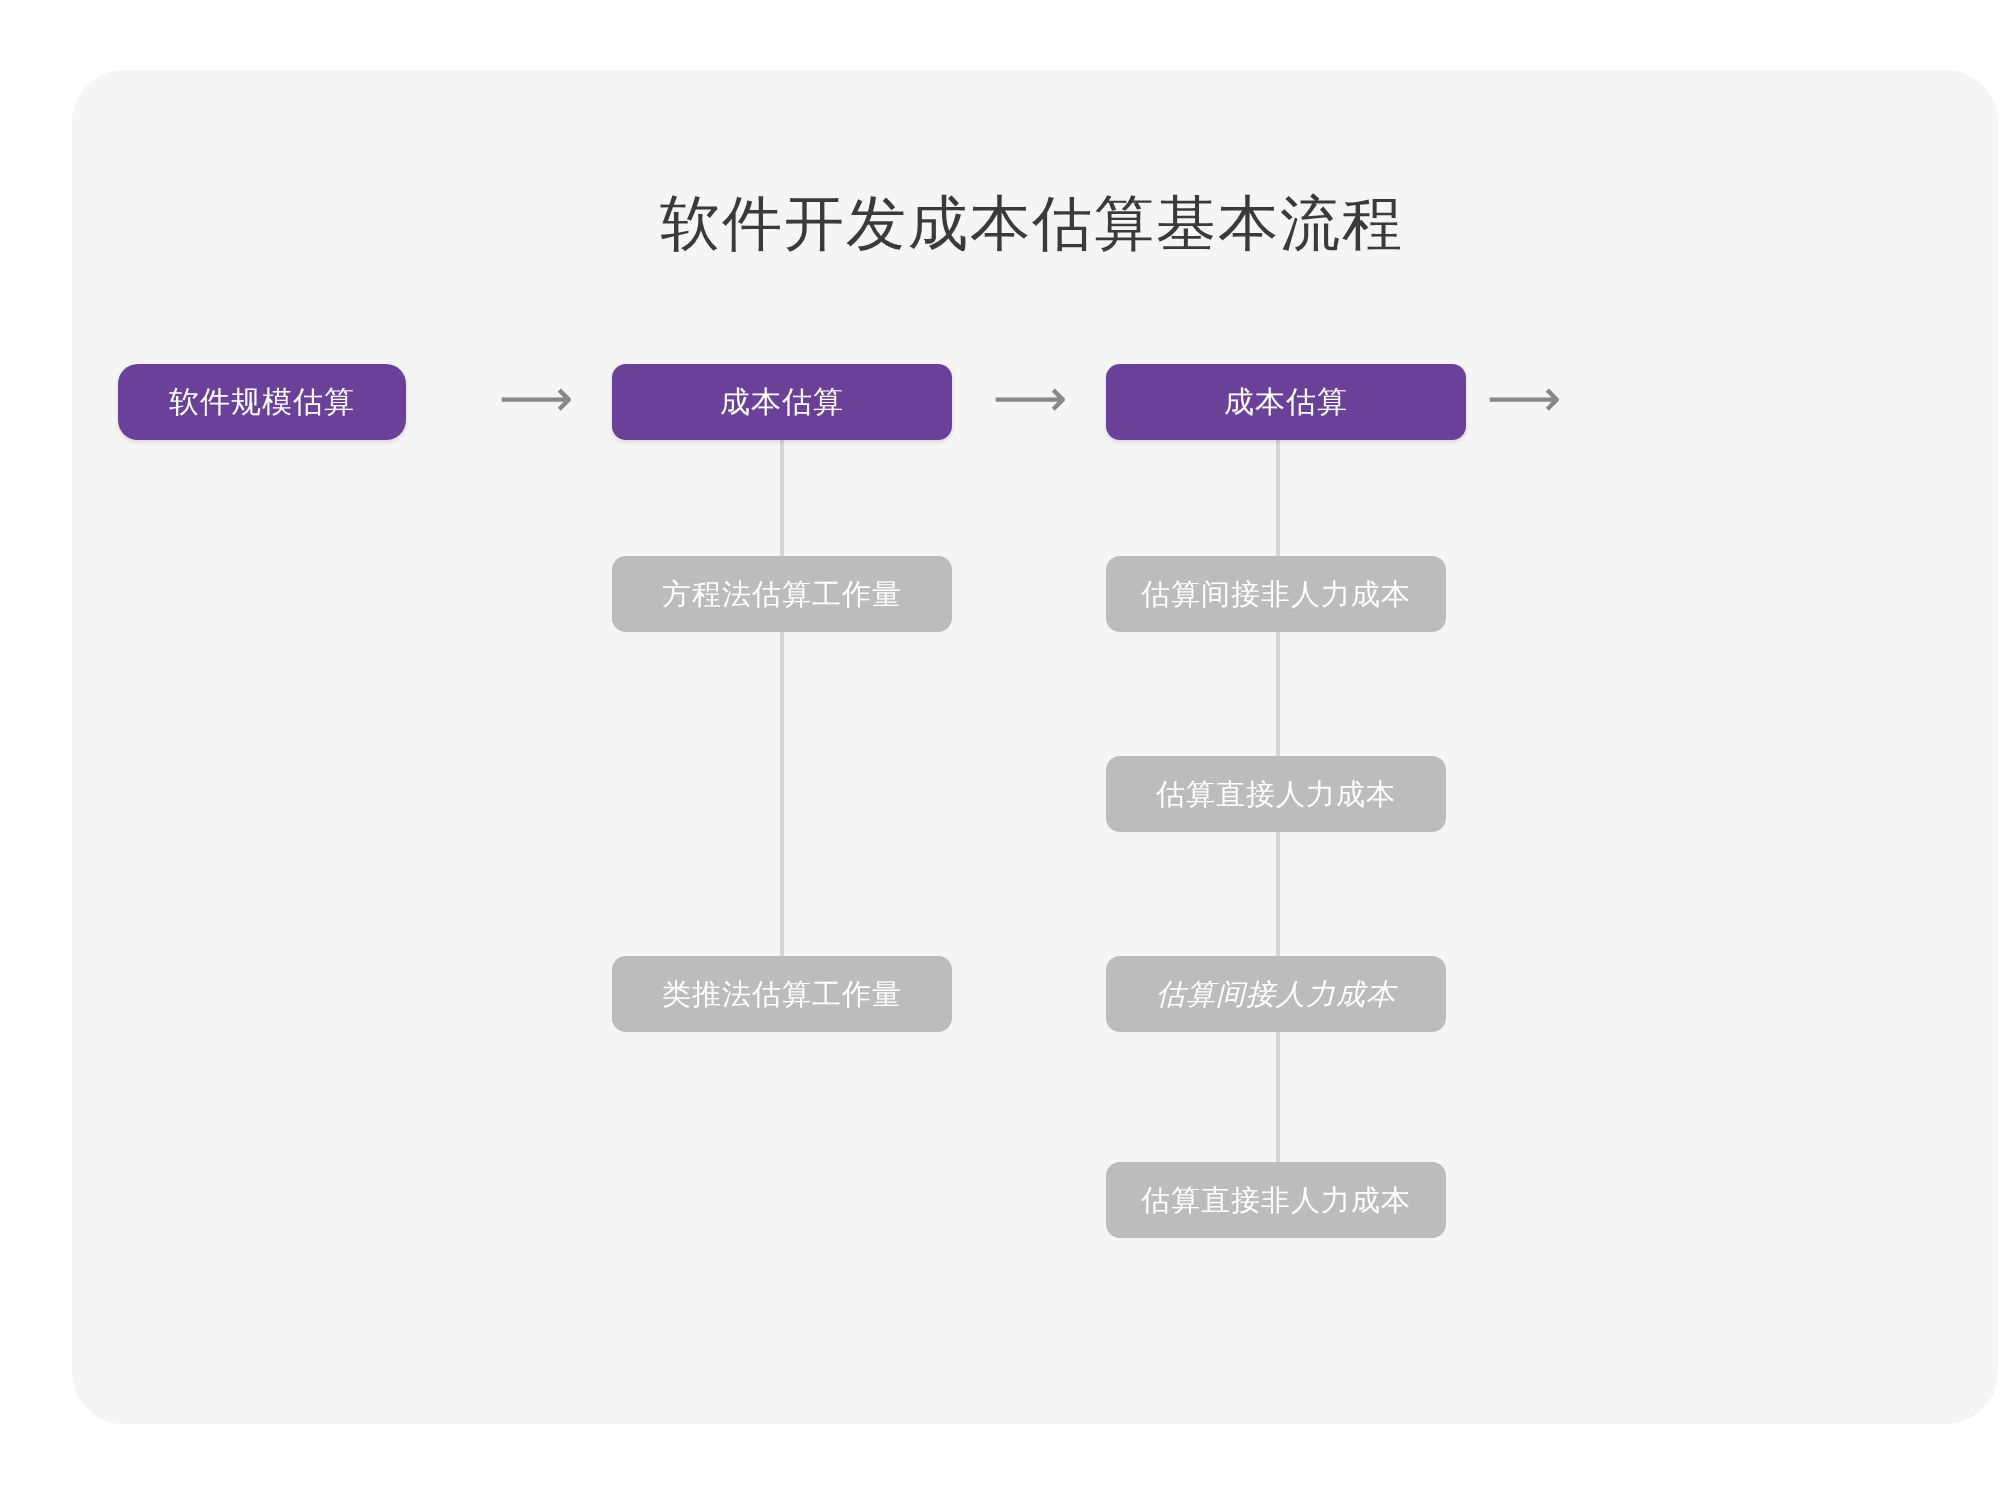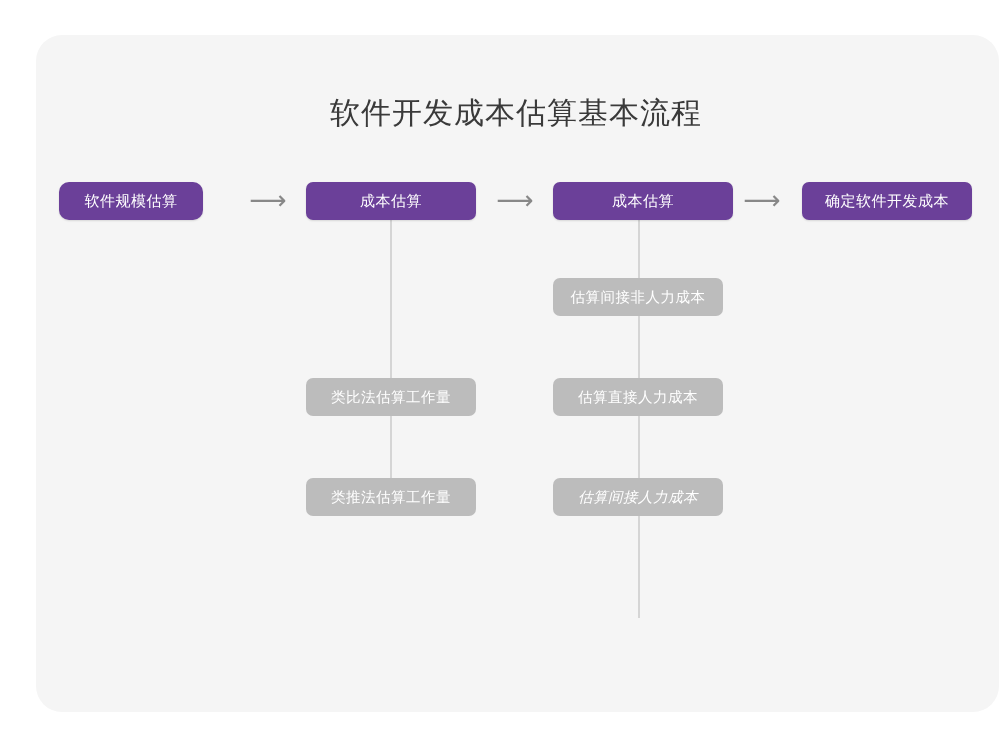--- a/index.html
+++ b/index.html
@@ -110,39 +110,39 @@
   </div>
 
   <div class="arrow" style="left:469px; top:187px;">⟶</div>
 
   <div class="node primary" style="left:537px; top:182px; width:180px;">
     <span>成本估算</span>
   </div>
 
   <div class="arrow" style="left:716px; top:187px;">⟶</div>
 
-  <div class="node primary" style="left:786px; top:182px; width:170px;">
-    <span>确定软件开发成本</span>
+
+  <div class="node secondary" style="left:290px; top:278px; width:170px;">
+    <span>方程法估算工作量</span>
   </div>
 
-
-  <div class="node secondary" style="left:290px; top:378px; width:170px;">
-    <span>类比法估算工作量</span>
-  </div>
 
   <div class="node secondary" style="left:537px; top:278px; width:170px;">
     <span>估算间接非人力成本</span>
   </div>
 
   <div class="node secondary" style="left:290px; top:478px; width:170px;">
     <span>类推法估算工作量</span>
   </div>
 
   <div class="node secondary" style="left:537px; top:378px; width:170px;">
     <span>估算直接人力成本</span>
   </div>
 
   <div class="node secondary" style="left:537px; top:478px; width:170px;font-style:italic;">
     <span>估算间接人力成本</span>
   </div>
 
+  <div class="node secondary" style="left:537px; top:581px; width:170px;">
+    <span>估算直接非人力成本</span>
+  </div>
 
 </div>
 
 </body></html>

